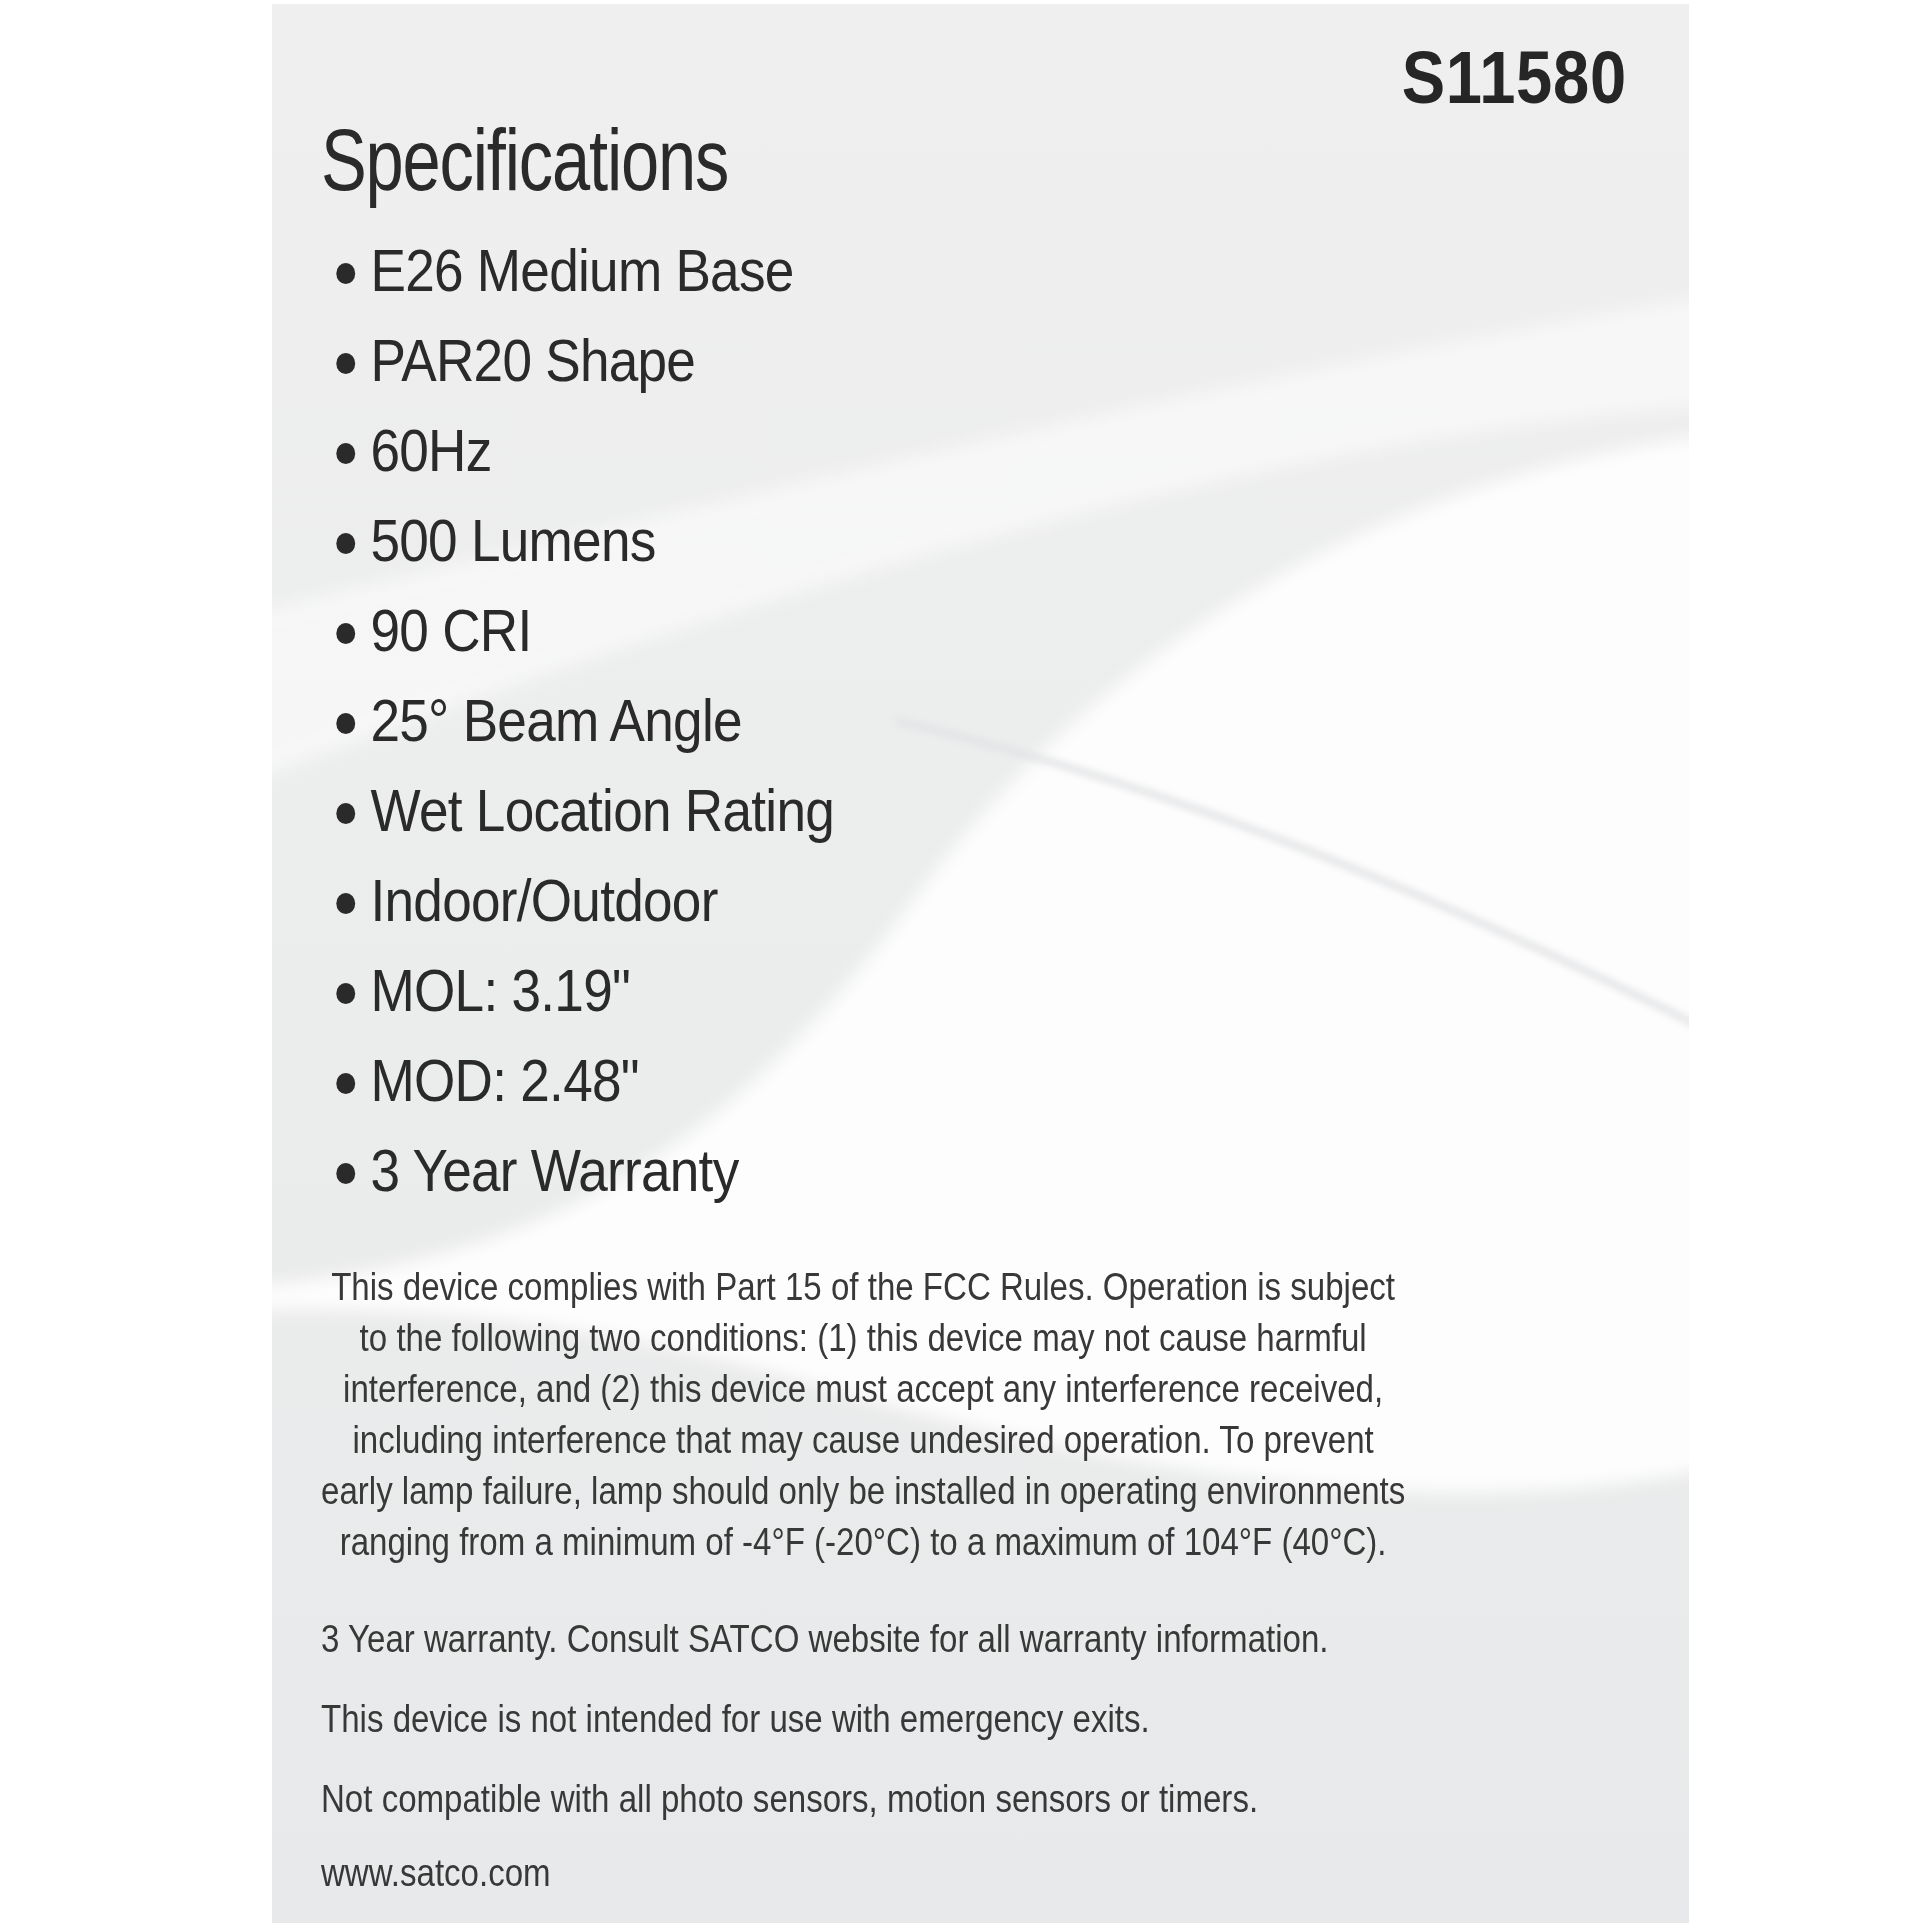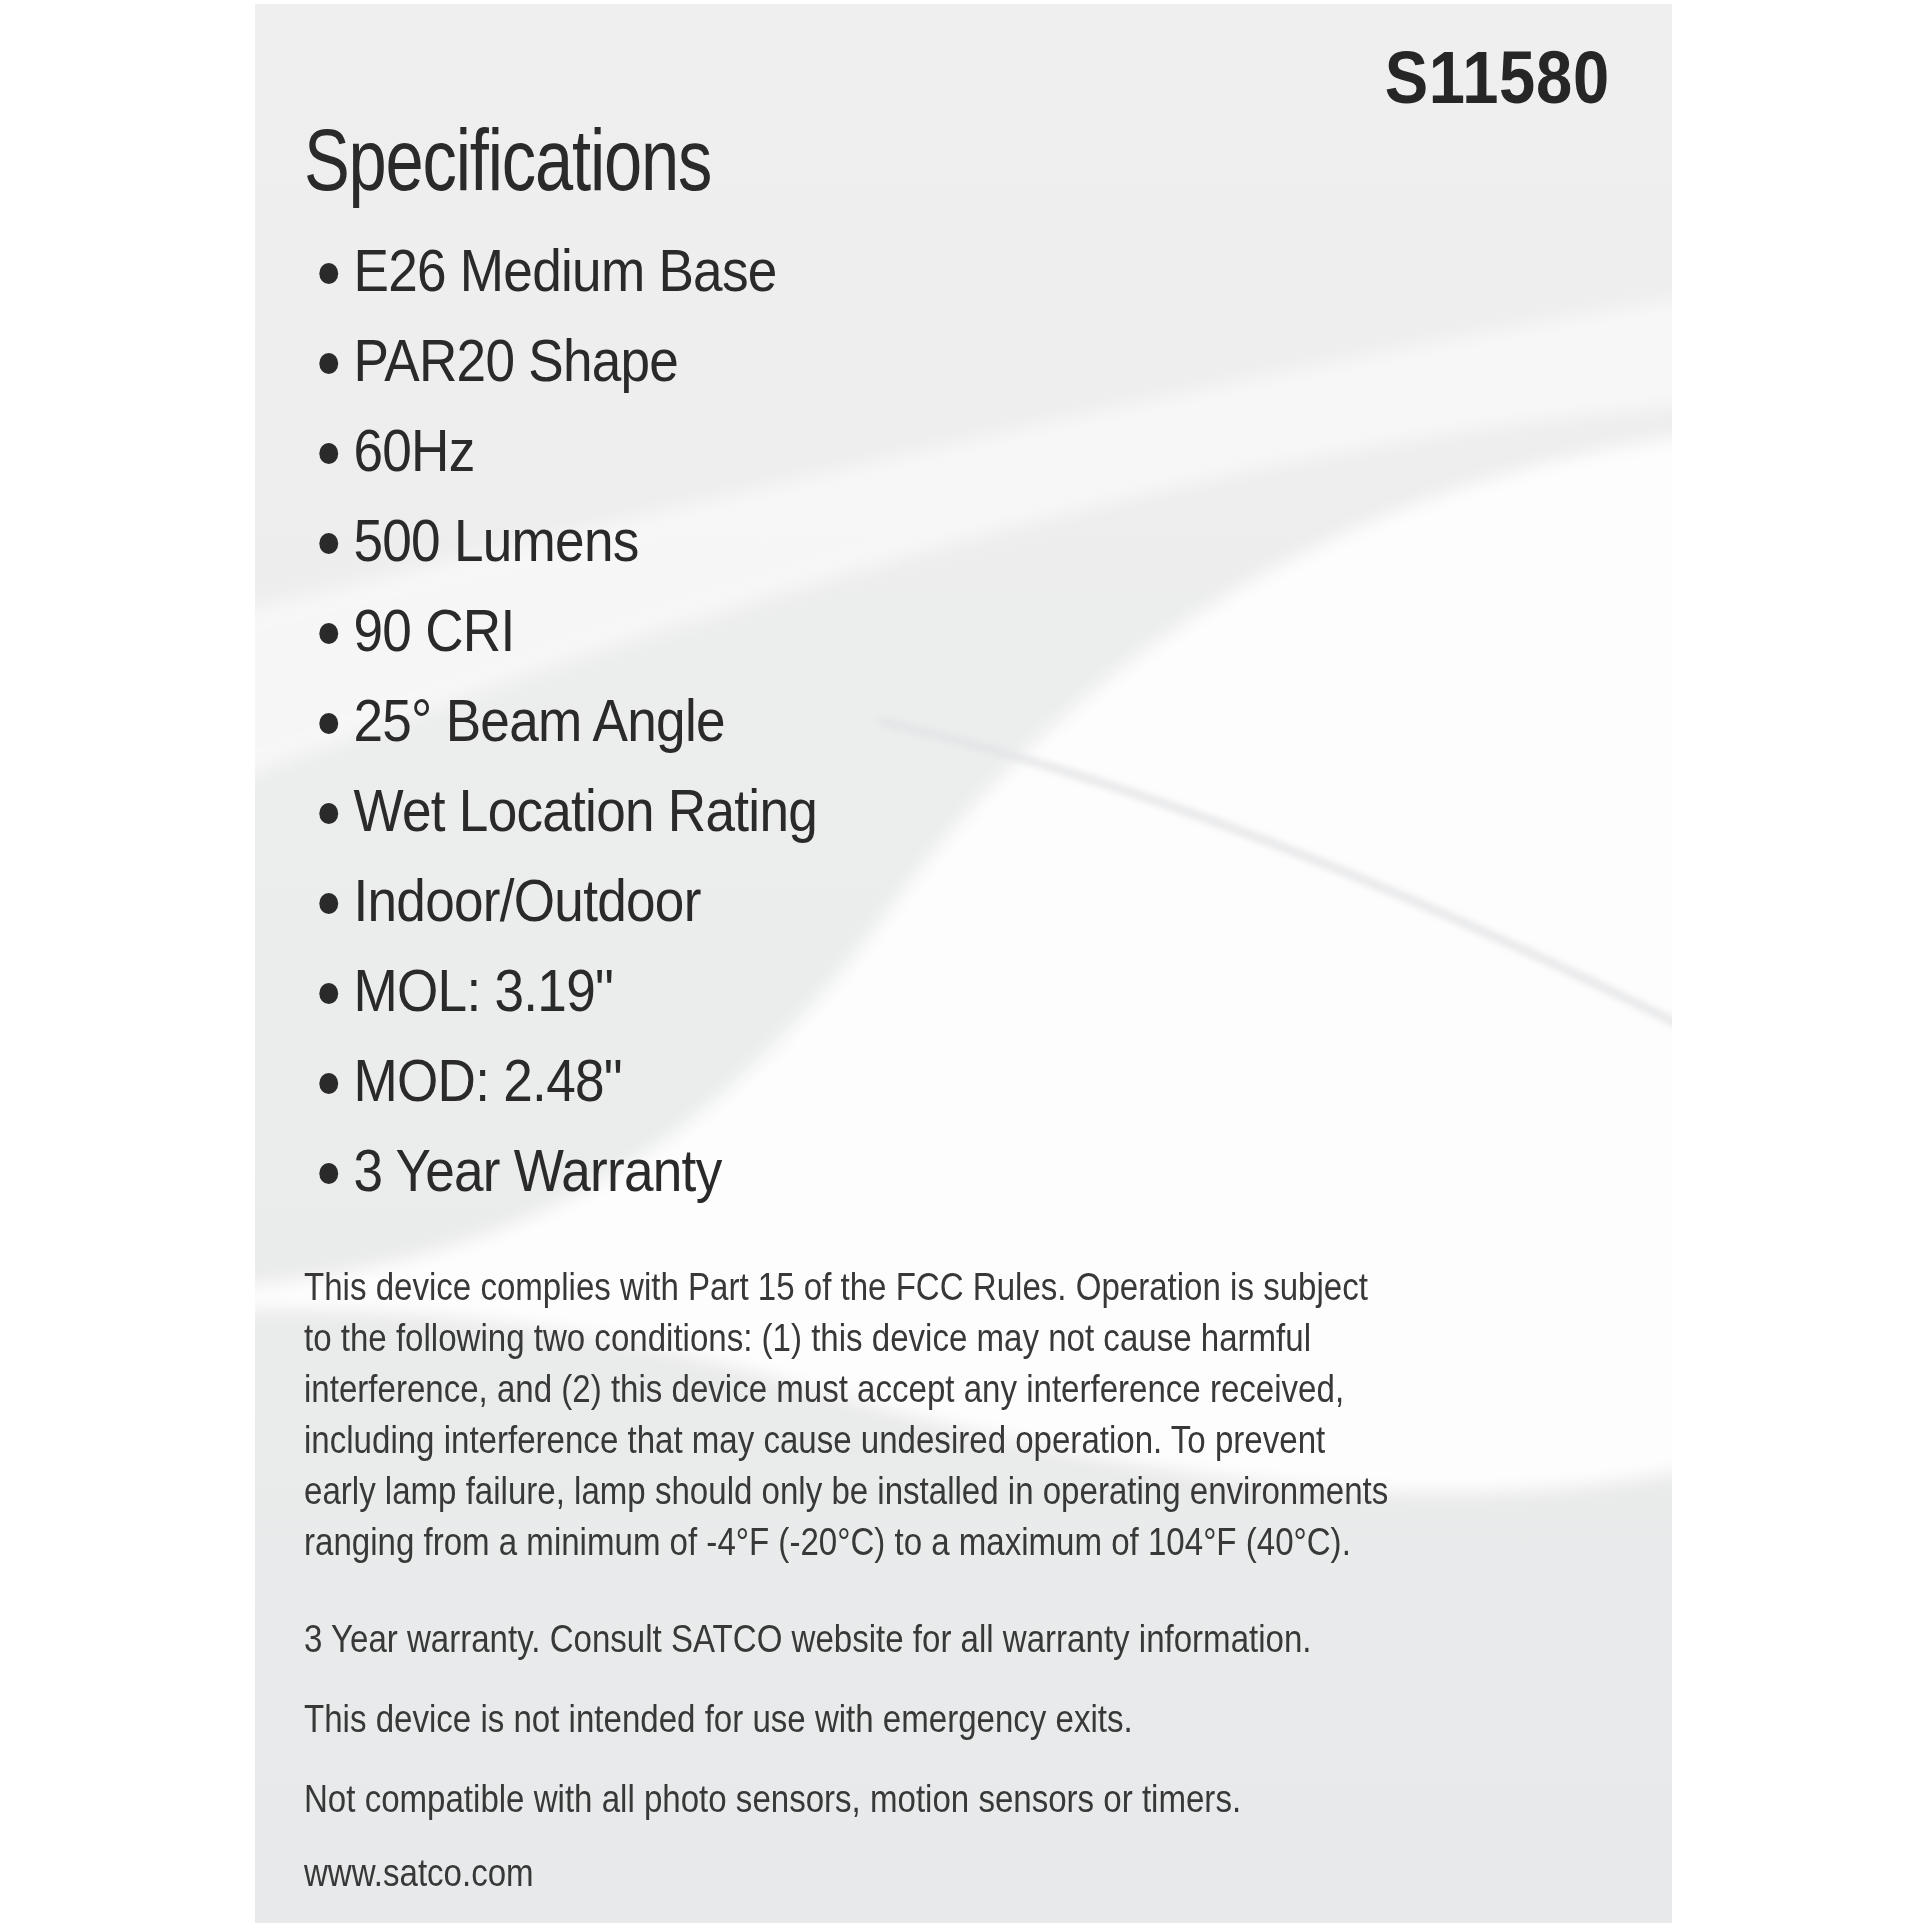--- a/index.html
+++ b/index.html
@@ -6,26 +6,27 @@
   .canvas {
     position: relative;
     width: 1929px;
     height: 1929px;
     background: #ffffff;
     font-family: "Liberation Sans", sans-serif;
     overflow: hidden;
   }
   .sheet {
     position: absolute;
-    left: 255px;
+    left: 272px;
     top: 3.9px;
     width: 1417px;
     height: 1919px;
     background: linear-gradient(180deg, #efeff0 0%, #ebecec 55%, #e8e9ea 100%);
     overflow: hidden;
+    text-align: center;
   }
   .swoosh-svg {
     position: absolute;
     left: 0; top: 0;
     width: 100%; height: 100%;
     z-index: 0;
     display: block;
   }
   .content { position: absolute; inset: 0; z-index: 1; }
 

